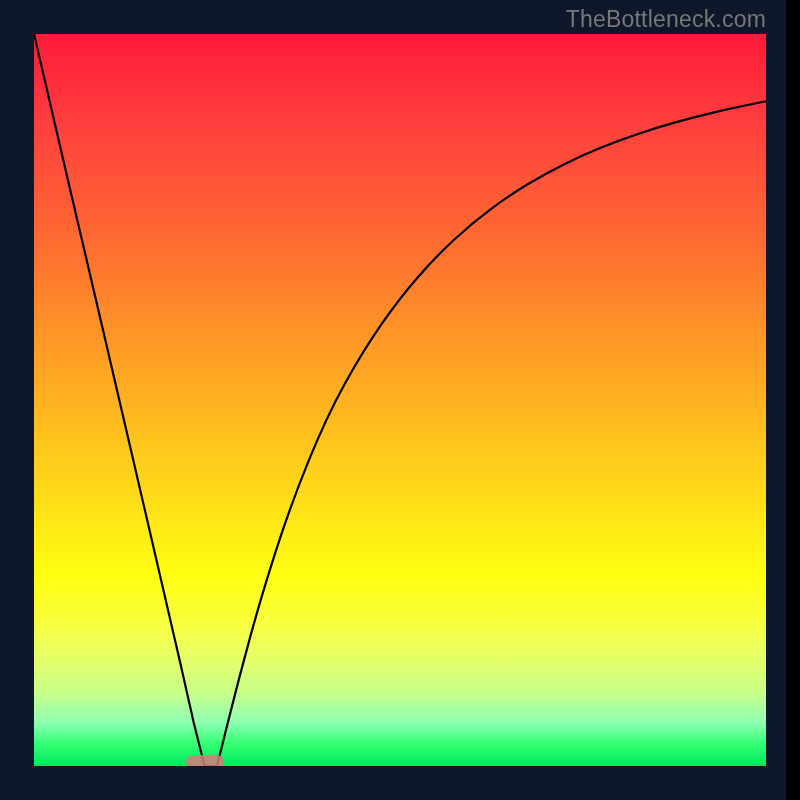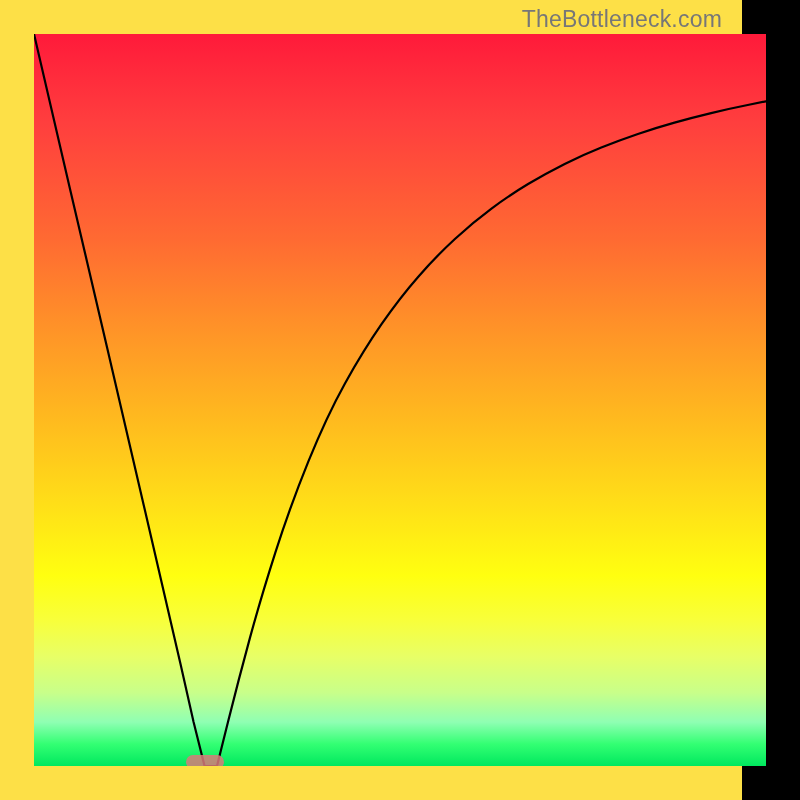--- a/index.html
+++ b/index.html
@@ -8,21 +8,22 @@
     width: 800px;
     height: 800px;
     overflow: hidden;
     background: #000;
     font-family: Arial, Helvetica, sans-serif;
   }
   .frame {
     position: relative;
     width: 742px;
     height: 800px;
-    background: #fde047;
+    background: #0f172a;
+    padding-left: 44px;
   }
   .plot-area {
     position: absolute;
     left: 34px;
     top: 34px;
     width: 732px;
     height: 732px;
     overflow: hidden;
   }
   .gradient {

